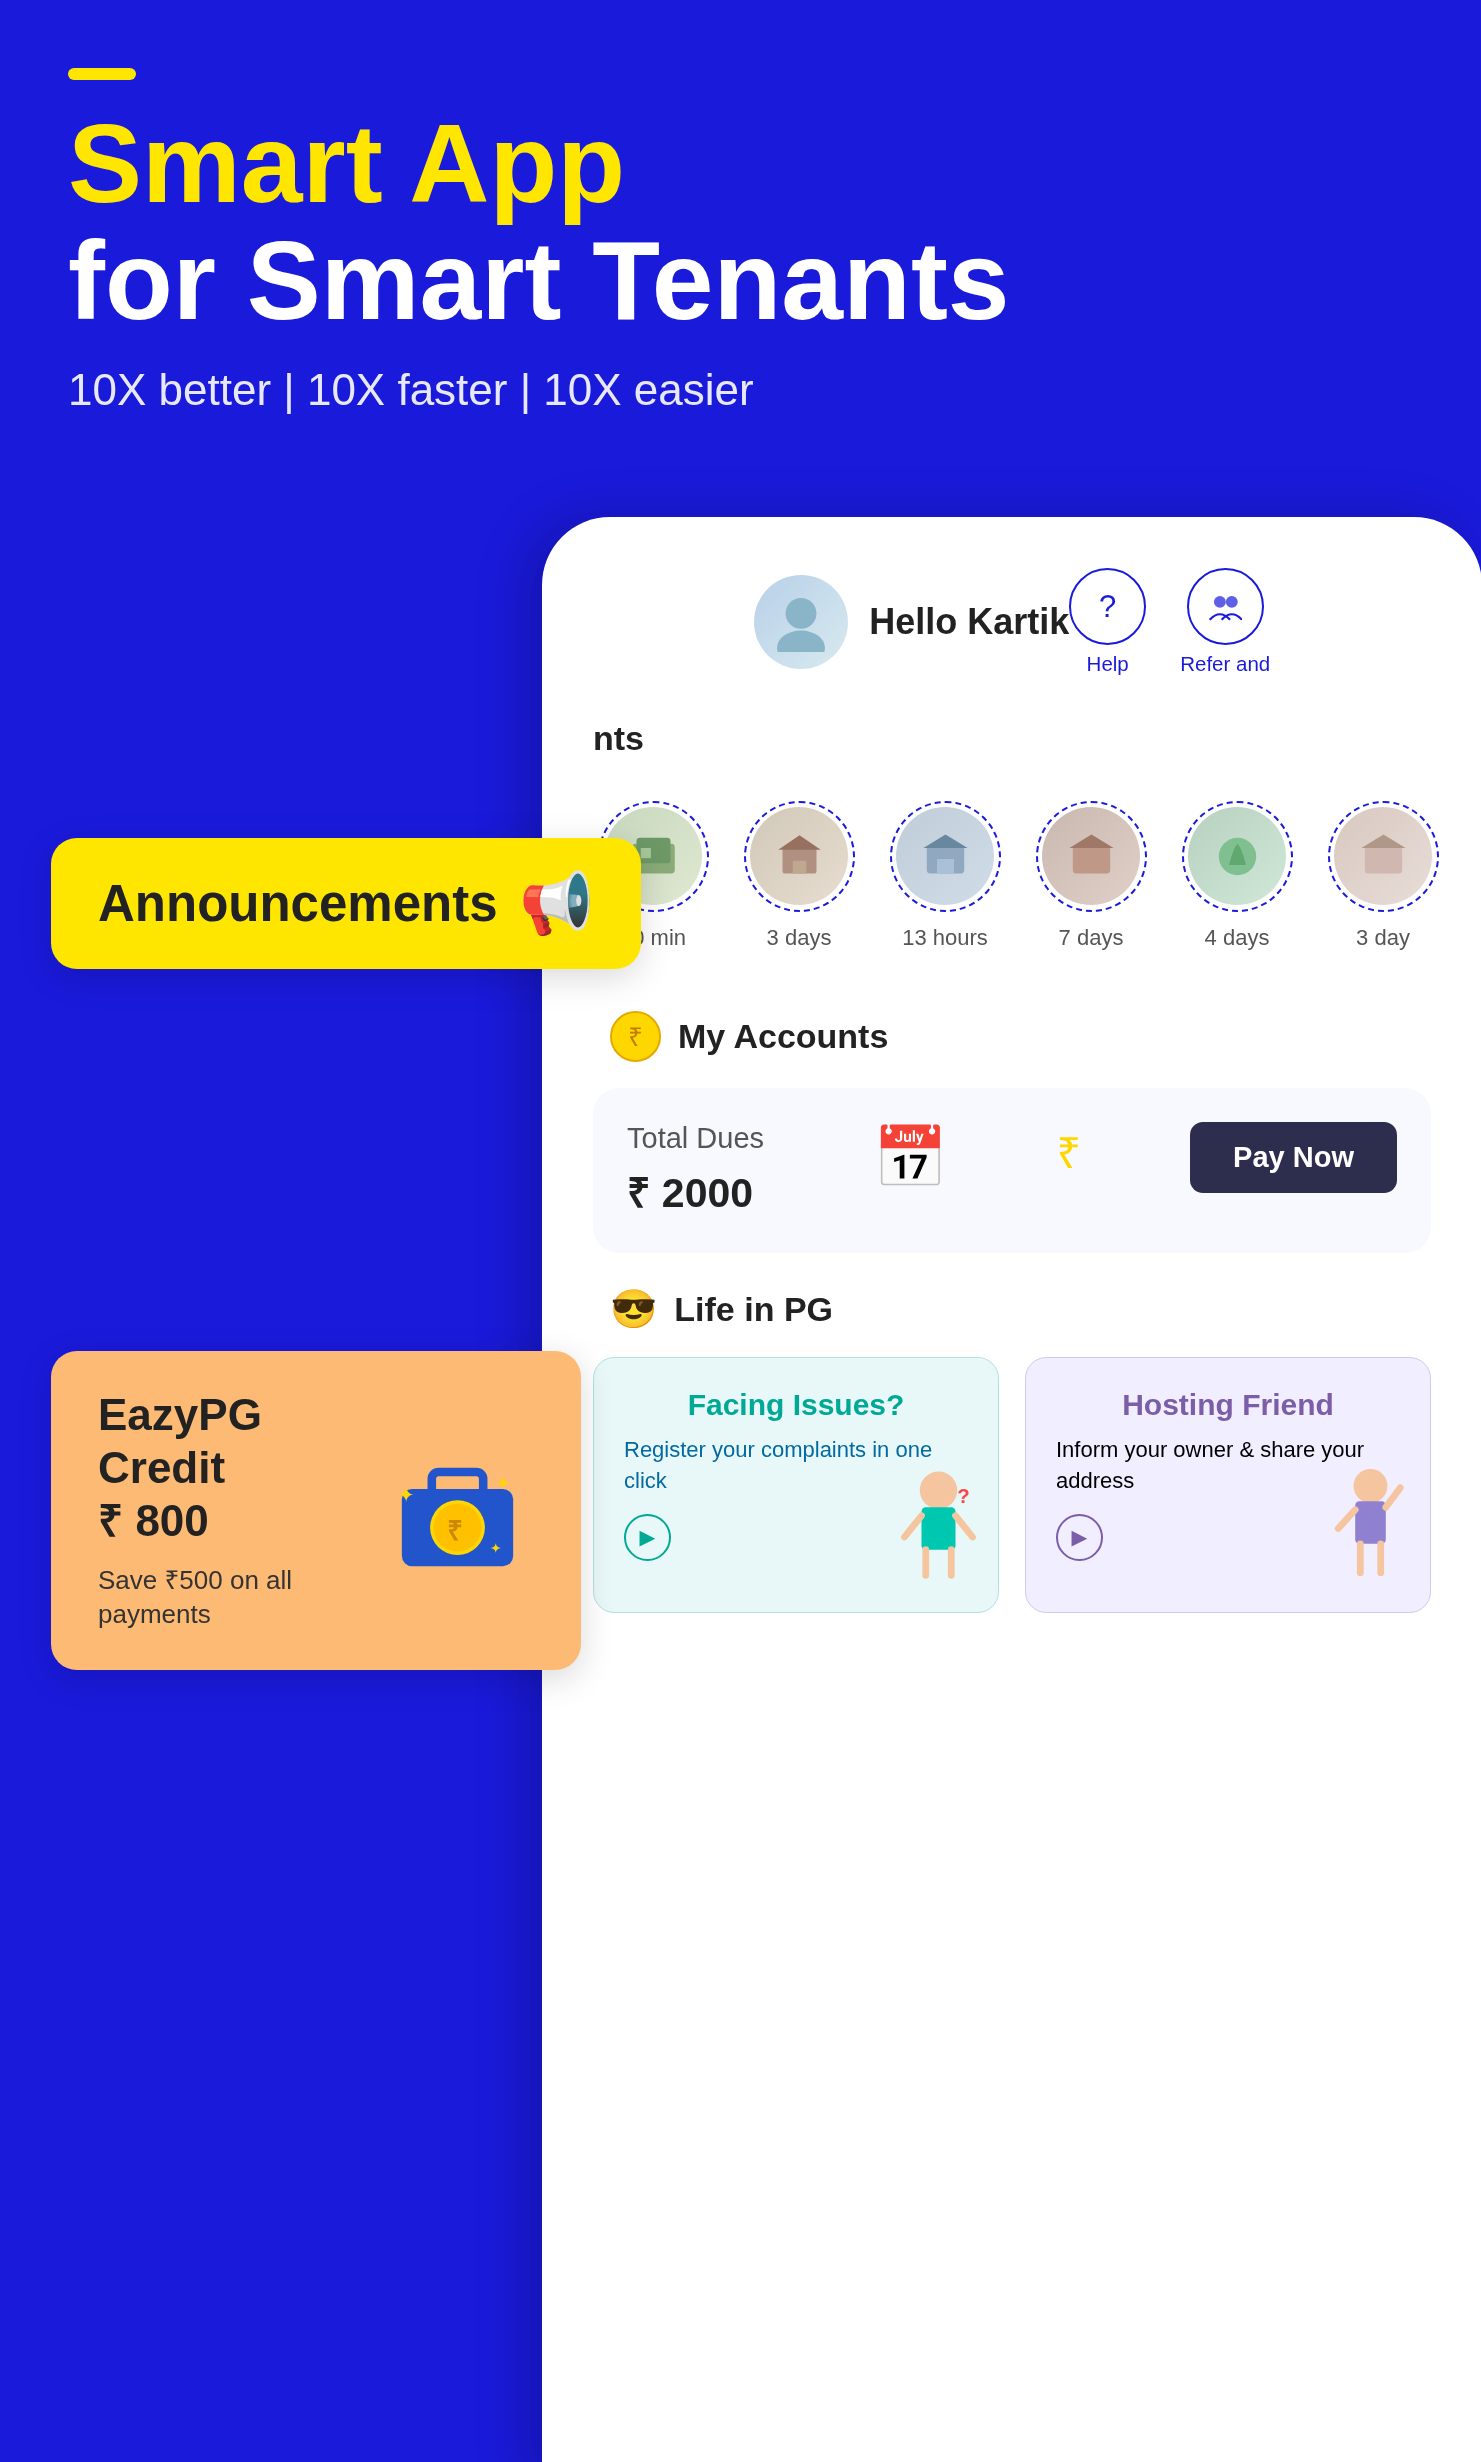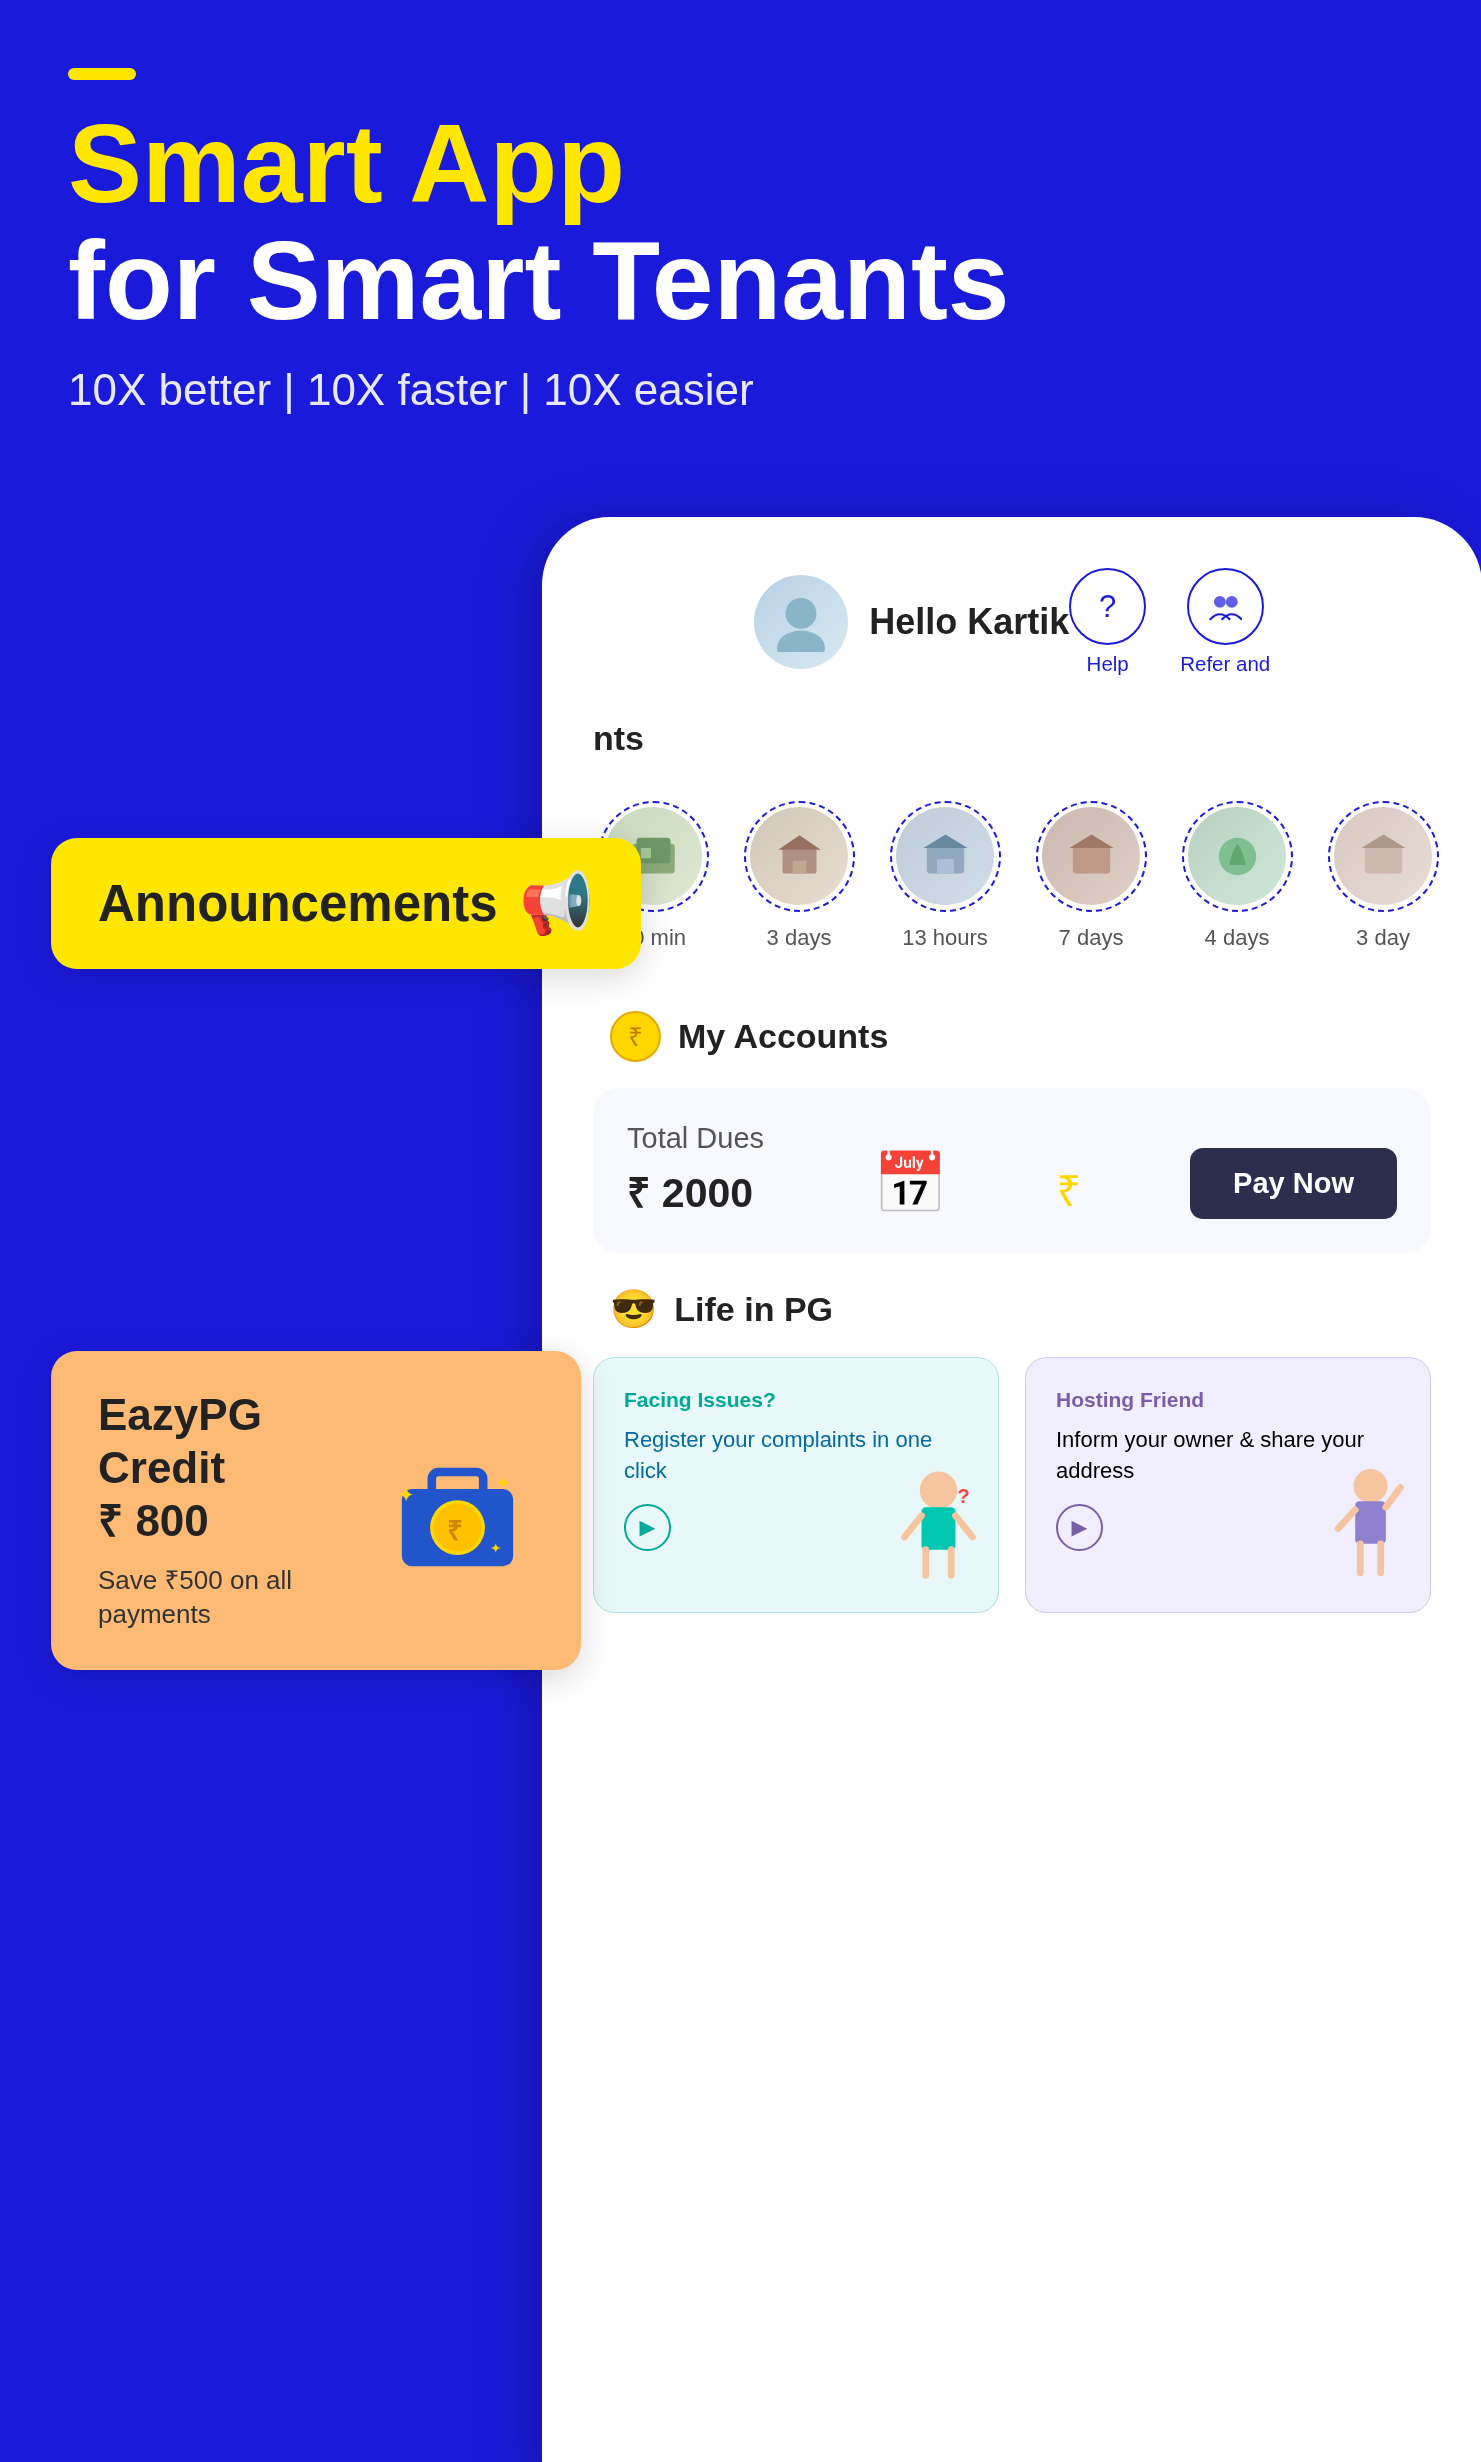--- a/index.html
+++ b/index.html
@@ -203,21 +203,21 @@
       margin-bottom: 34px;
       padding: 0 17px;
     }
 
     .accounts-card {
       background: #f8f9ff;
       border-radius: 26px;
       padding: 34px;
       margin-top: 21.4px;
       display: flex;
-      align-items: flex-end;
+      align-items: flex-start;
       justify-content: space-between;
     }
 
     .dues-info {
       display: flex;
       flex-direction: column;
       gap: 8.5px;
     }
 
     .dues-label {
@@ -271,23 +271,24 @@
       background: #e8f8f8;
       border: 1.7px solid #b0e0e0;
     }
 
     .life-card-hosting {
       background: #f0eeff;
       border: 1.7px solid #d0c8f0;
     }
 
     .life-card-title {
-      font-size: 21px;
+      font-size: 30px;
       font-weight: 700;
       margin-bottom: 13px;
+      text-align: center;
     }
 
     .life-card-title-issues {
       color: #00a896;
     }
 
     .life-card-title-hosting {
       color: #7b5ea7;
     }
 

